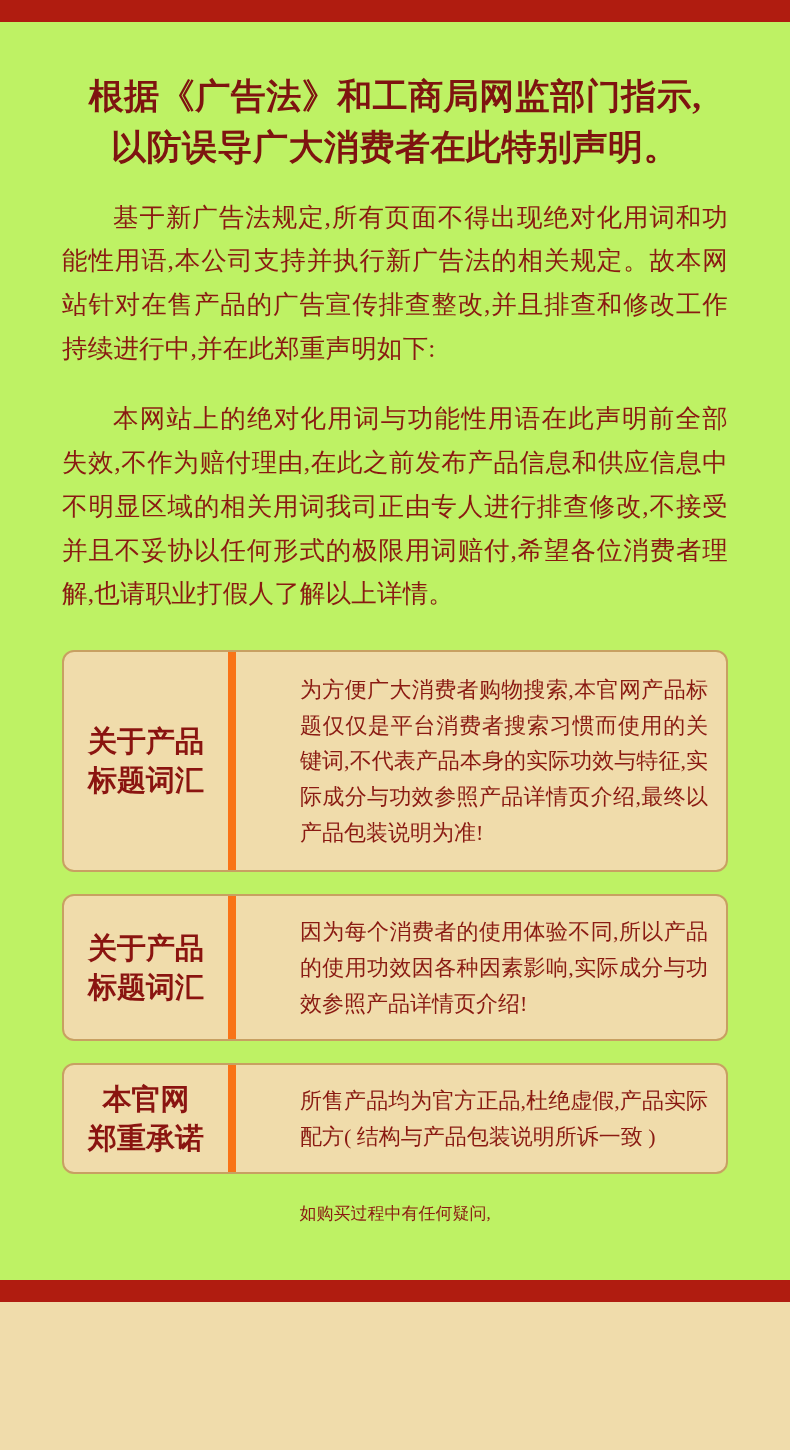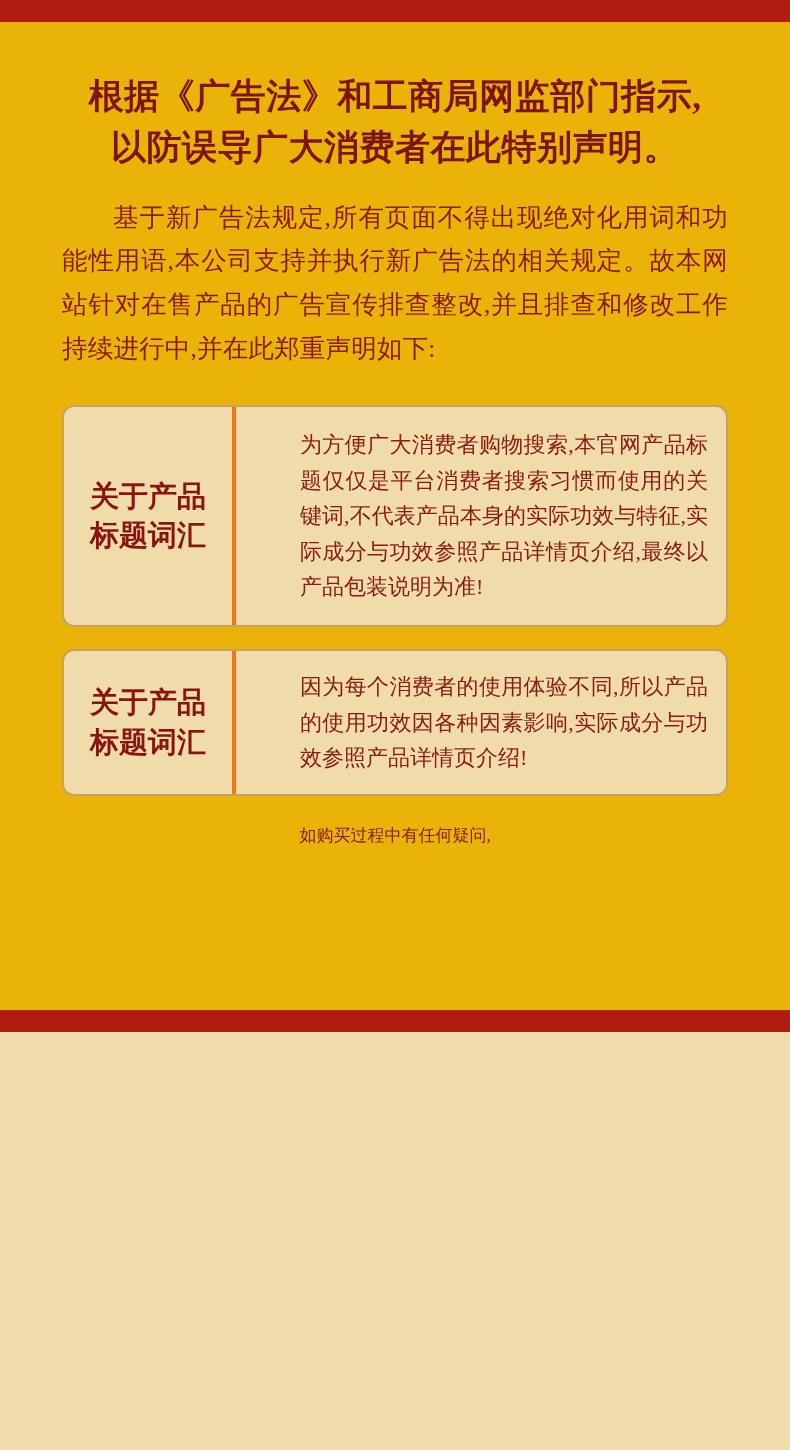--- a/index.html
+++ b/index.html
@@ -10,23 +10,23 @@
     width: 790px;
     height: 1450px;
     background: #f0dcab;
     font-family: "Liberation Serif", "DejaVu Serif", serif;
     color: #8a1410;
     overflow: hidden;
   }
   .page {
     position: relative;
     width: 790px;
-    height: 1032px;
+    height: 1302px;
     box-sizing: border-box;
-    background: #eab308;
+    background: #bef264;
     display: flex;
     flex-direction: column;
   }
   .band {
     width: 100%;
     background: #b01c10;
     flex: 0 0 auto;
   }
   .band-top { height: 22px; }
   .band-bottom { height: 22px; }
@@ -75,21 +75,21 @@
   .card-title {
     flex: 0 0 172px;
     display: flex;
     flex-direction: column;
     align-items: center;
     justify-content: center;
     font-weight: bold;
     font-size: 29px;
     line-height: 1.35;
     color: #8a1410;
-    border-right: 4px solid #f97316;
+    border-right: 8px solid #f97316;
     padding: 14px 4px;
     box-sizing: border-box;
     text-align: center;
   }
   .card-body {
     flex: 1 1 auto;
     padding: 18px 18px 18px 20px;
     font-size: 22px;
     line-height: 1.62;
     color: #8a1a12;
@@ -118,39 +118,47 @@
   <div class="band band-top"></div>
 
   <div class="content">
 
     <div class="headline">
       <span class="l1">根据《广告法》和工商局网监部门指示,</span>
       <span class="l2">以防误导广大消费者在此特别声明。</span>
     </div>
 
     <p class="para">基于新广告法规定,所有页面不得出现绝对化用词和功能性用语,本公司支持并执行新广告法的相关规定。故本网站针对在售产品的广告宣传排查整改,并且排查和修改工作持续进行中,并在此郑重声明如下:</p>
+    <p class="para">本网站上的绝对化用词与功能性用语在此声明前全部失效,不作为赔付理由,在此之前发布产品信息和供应信息中不明显区域的相关用词我司正由专人进行排查修改,不接受并且不妥协以任何形式的极限用词赔付,希望各位消费者理解,也请职业打假人了解以上详情。</p>
 
     <div class="cards">
 
       <div class="card card-1">
         <div class="card-title">
           <span>关于产品</span>
           <span>标题词汇</span>
         </div>
         <div class="card-body">为方便广大消费者购物搜索,本官网产品标题仅仅是平台消费者搜索习惯而使用的关键词,不代表产品本身的实际功效与特征,实际成分与功效参照产品详情页介绍,最终以产品包装说明为准!</div>
       </div>
 
       <div class="card card-2">
         <div class="card-title">
           <span>关于产品</span>
           <span>标题词汇</span>
         </div>
         <div class="card-body">因为每个消费者的使用体验不同,所以产品的使用功效因各种因素影响,实际成分与功效参照产品详情页介绍!</div>
       </div>
 
+      <div class="card card-3">
+        <div class="card-title">
+          <span>本官网</span>
+          <span>郑重承诺</span>
+        </div>
+        <div class="card-body">所售产品均为官方正品,杜绝虚假,产品实际配方( 结构与产品包装说明所诉一致 )</div>
+      </div>
 
     </div>
 
     <div class="footer-note">
       <div>如购买过程中有任何疑问,</div>
     </div>
 
   </div>
 
   <div class="band band-bottom"></div>

